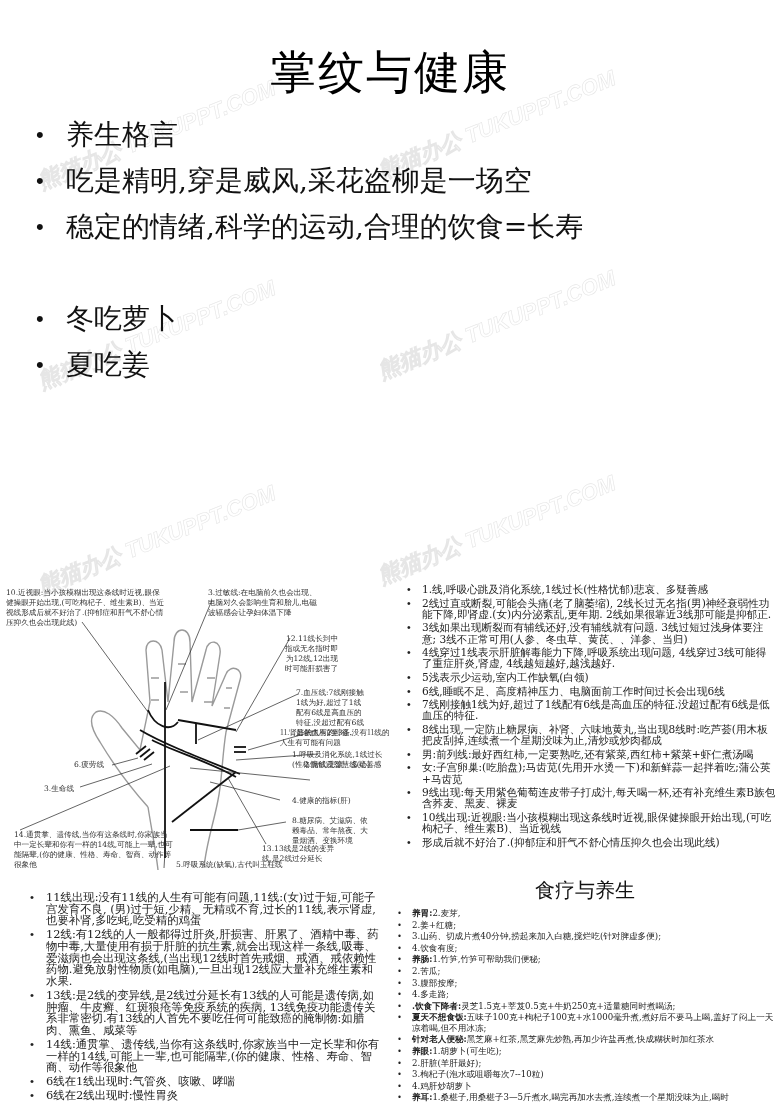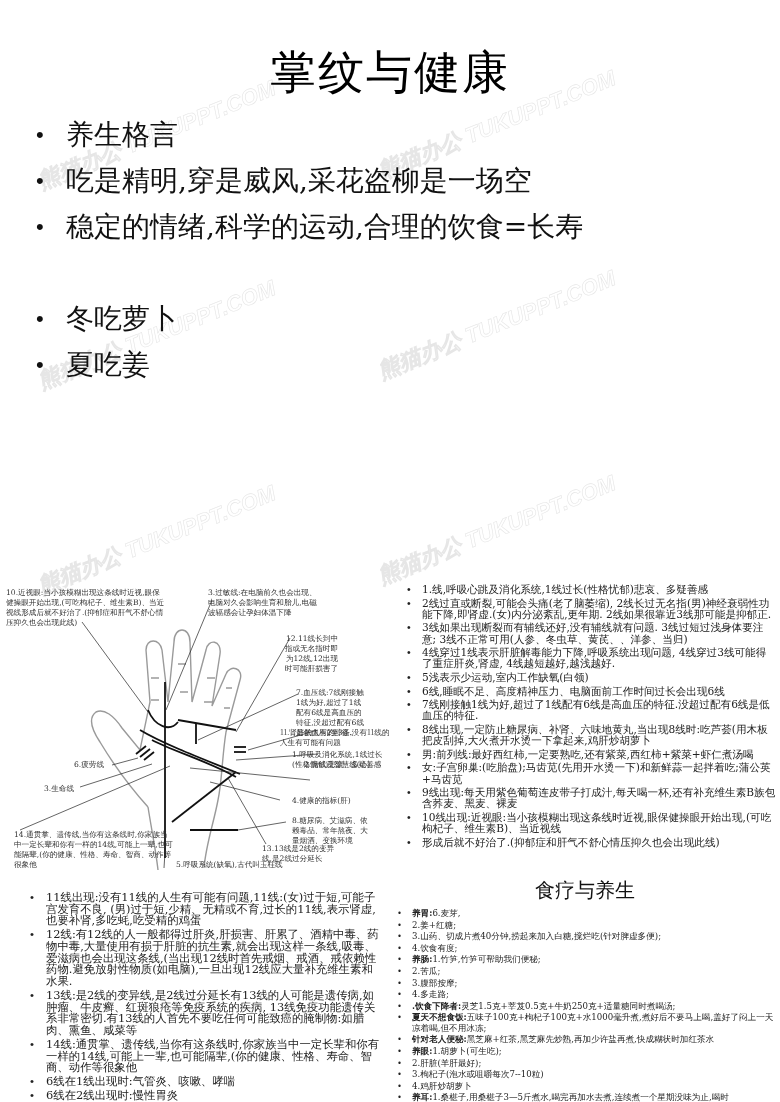--- a/index.html
+++ b/index.html
@@ -111,41 +111,41 @@
 </div>
 
 <ul class="notes">
   <li>1.线,呼吸心跳及消化系统,1线过长(性格忧郁)悲哀、多疑善感</li>
   <li>2线过直或断裂,可能会头痛(老了脑萎缩), 2线长过无名指(男)神经衰弱性功能下降,即肾虚.(女)内分泌紊乱,更年期. 2线如果很靠近3线那可能是抑郁正.</li>
   <li>3线如果出现断裂而有辅线还好,没有辅线就有问题. 3线过短过浅身体要注意; 3线不正常可用(人参、冬虫草、黄芪、、洋参、当归)</li>
   <li>4线穿过1线表示肝脏解毒能力下降,呼吸系统出现问题, 4线穿过3线可能得了重症肝炎,肾虚, 4线越短越好,越浅越好.</li>
   <li>5浅表示少运动,室内工作缺氧(白领)</li>
   <li>6线,睡眠不足、高度精神压力、电脑面前工作时间过长会出现6线</li>
   <li>7线刚接触1线为好,超过了1线配有6线是高血压的特征.没超过配有6线是低血压的特征.</li>
-  <li>8线出现,一定防止糖尿病、补肾、六味地黄丸,当出现8线时:吃芦荟(用木板把皮刮掉,大火煮开水烫一下拿起来,鸡肝炒胡萝卜</li>
+  <li>8线出现,一定防止糖尿病、补肾、六味地黄丸,当出现8线时:吃芦荟(用木板把皮刮掉,连续煮一个星期没味为止,清炒或炒肉都成</li>
   <li>男:前列线:最好西红柿,一定要熟吃,还有紫菜,西红柿+紫菜+虾仁煮汤喝</li>
   <li>女:子宫卵巢:(吃胎盘);马齿苋(先用开水烫一下)和新鲜蒜一起拌着吃;蒲公英+马齿苋</li>
   <li>9线出现:每天用紫色葡萄连皮带子打成汁,每天喝一杯,还有补充维生素B族包含荞麦、黑麦、裸麦</li>
   <li>10线出现:近视眼:当小孩模糊出现这条线时近视,眼保健操眼开始出现,(可吃枸杞子、维生素B)、当近视线</li>
   <li>形成后就不好治了.(抑郁症和肝气不舒心情压抑久也会出现此线)</li>
 </ul>
 
 <ul class="notes2">
   <li>11线出现:没有11线的人生有可能有问题,11线:(女)过于短,可能子宫发育不良, (男)过于短,少精、无精或不育,过长的11线,表示肾虚,也要补肾,多吃蚝,吃受精的鸡蛋</li>
   <li>12线:有12线的人一般都得过肝炎,肝损害、肝累了、酒精中毒、药物中毒,大量使用有损于肝脏的抗生素,就会出现这样一条线,吸毒、爱滋病也会出现这条线,(当出现12线时首先戒烟、戒酒、戒依赖性药物.避免放射性物质(如电脑),一旦出现12线应大量补充维生素和水果.</li>
   <li>13线:是2线的变异线,是2线过分延长有13线的人可能是遗传病,如肿瘤、牛皮癣、红斑狼疮等免疫系统的疾病, 13线免疫功能遗传关系非常密切.有13线的人首先不要吃任何可能致癌的腌制物:如腊肉、熏鱼、咸菜等</li>
   <li>14线:通贯掌、遗传线,当你有这条线时,你家族当中一定长辈和你有一样的14线,可能上一辈,也可能隔辈,(你的健康、性格、寿命、智商、动作等很象他</li>
   <li>6线在1线出现时:气管炎、咳嗽、哮喘</li>
   <li>6线在2线出现时:慢性胃炎</li>
 
 </ul>
 
 <div class="diet-title">食疗与养生</div>
 <ul class="diet">
-  <li><b>养胃:</b><span>6.麦芽,</span></li>
+  <li><b>养胃:</b><span>2.麦芽,</span></li>
   <li><b></b><span>2.姜+红糖;</span></li>
   <li><b></b><span>3.山药、切成片煮40分钟,捞起来加入白糖,搅烂吃(针对脾虚多便);</span></li>
   <li><b></b><span>4.饮食有度;</span></li>
   <li><b>养肠:</b><span>1.竹笋,竹笋可帮助我们便秘;</span></li>
   <li><b></b><span>2.苦瓜;</span></li>
   <li><b></b><span>3.腹部按摩;</span></li>
   <li><b></b><span>4.多走路;</span></li>
   <li><b>.饮食下降者:</b><span>灵芝1.5克+莘芨0.5克+牛奶250克+适量糖同时煮喝汤;</span></li>
   <li><b>夏天不想食饭:</b><span>五味子100克+枸杞子100克+水1000毫升煮,煮好后不要马上喝,盖好了闷上一天凉着喝,但不用冰冻;</span></li>
   <li><b>针对老人便秘:</b><span>黑芝麻+红茶,黑芝麻先炒熟,再加少许盐再煮,快成糊状时加红茶水</span></li>

